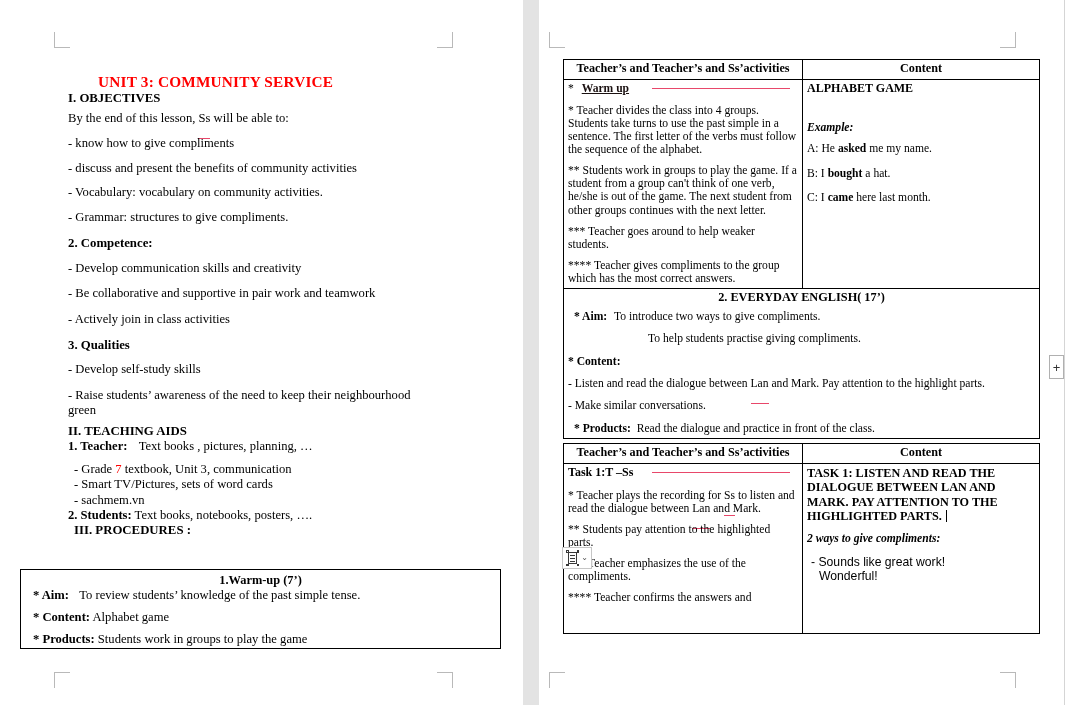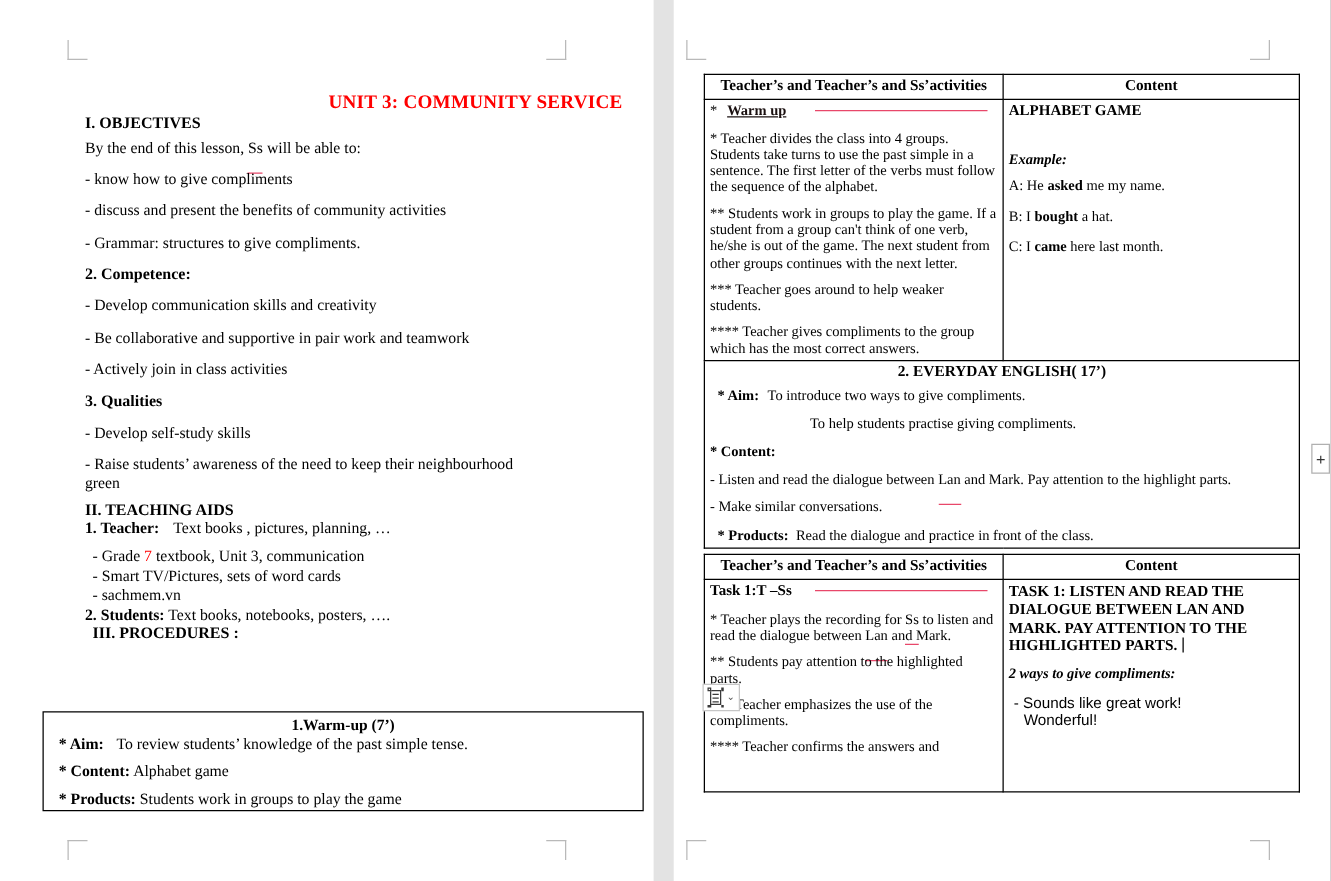--- a/index.html
+++ b/index.html
@@ -31,34 +31,34 @@
 
   .doc { position: absolute; }
 
   
   #left-body {
     left: 68px; top: 74px; width: 430px;
     font-size: 12.6px; color: #000; line-height: 1.0;
   }
   .title-unit {
     color: #ff0000; font-weight: bold; font-size: 15.3px;
-    text-align: right; letter-spacing: .2px;
+    text-align: left; letter-spacing: .2px;
     margin: 0 0 3px 0; padding-left: 30px;
   }
   .periodline { display: flex; font-weight: bold; font-size: 12.8px; margin-bottom: 1px; }
   .periodline .p1 { width: 150px; padding-left: 6px; }
   .b { font-weight: bold; }
   .hd { font-weight: bold; font-size: 12.8px; margin: 0 0 1px 0; }
   .ln  { margin: 0 0 1px 0; }
   .red { color: #ff0000; }
   .sq { border-bottom: 1.6px solid #e8476a; padding-bottom: 13px; }
 
   
   #warmbox {
-    left: 34px; top: 569px; width: 481px; height: 80px;
+    left: 20px; top: 569px; width: 481px; height: 80px;
     border: 1.4px solid #000; background: #fff;
     font-size: 12.6px;
   }
   #warmbox .wtitle { text-align: center; font-weight: bold; font-size: 12.4px; padding: 3px 0 1px; }
   #warmbox .wrow { padding: 0 0 0 12px; margin-bottom: 9px; line-height:1.05; }
 
   
   #right-body { left: 24px; top: 59px; width: 476px; }
 
   table.tbl {
@@ -138,20 +138,21 @@
 
       <div class="hd">I. OBJECTIVES</div>
 
       <div class="ln" style="margin-top:7px">
         <span>By the end of this lesson, </span><span class="sq">Ss</span><span> will be able to:</span>
       </div>
 
       <div class="ln" style="margin-top:12px">- know how to give compliments</div>
       <div class="ln" style="margin-top:13px">- discuss and present the benefits of community activities</div>
 
+      <div class="ln" style="margin-top:11px">- Vocabulary: vocabulary on community activities.</div>
       <div class="ln" style="margin-top:13px">- Grammar: structures to give compliments.</div>
 
       <div class="hd" style="margin-top:13px">2. Competence:</div>
       <div class="ln" style="margin-top:12px">- Develop communication skills and creativity</div>
       <div class="ln" style="margin-top:13px">- Be collaborative and supportive in pair work and teamwork</div>
       <div class="ln" style="margin-top:13px">- Actively join in class activities</div>
 
       <div class="hd" style="margin-top:13px">3. Qualities</div>
       <div class="ln" style="margin-top:12px">- Develop self-study skills</div>
       <div class="ln" style="margin-top:13px">- Raise students’ awareness of the need to keep their neighbourhood</div>

